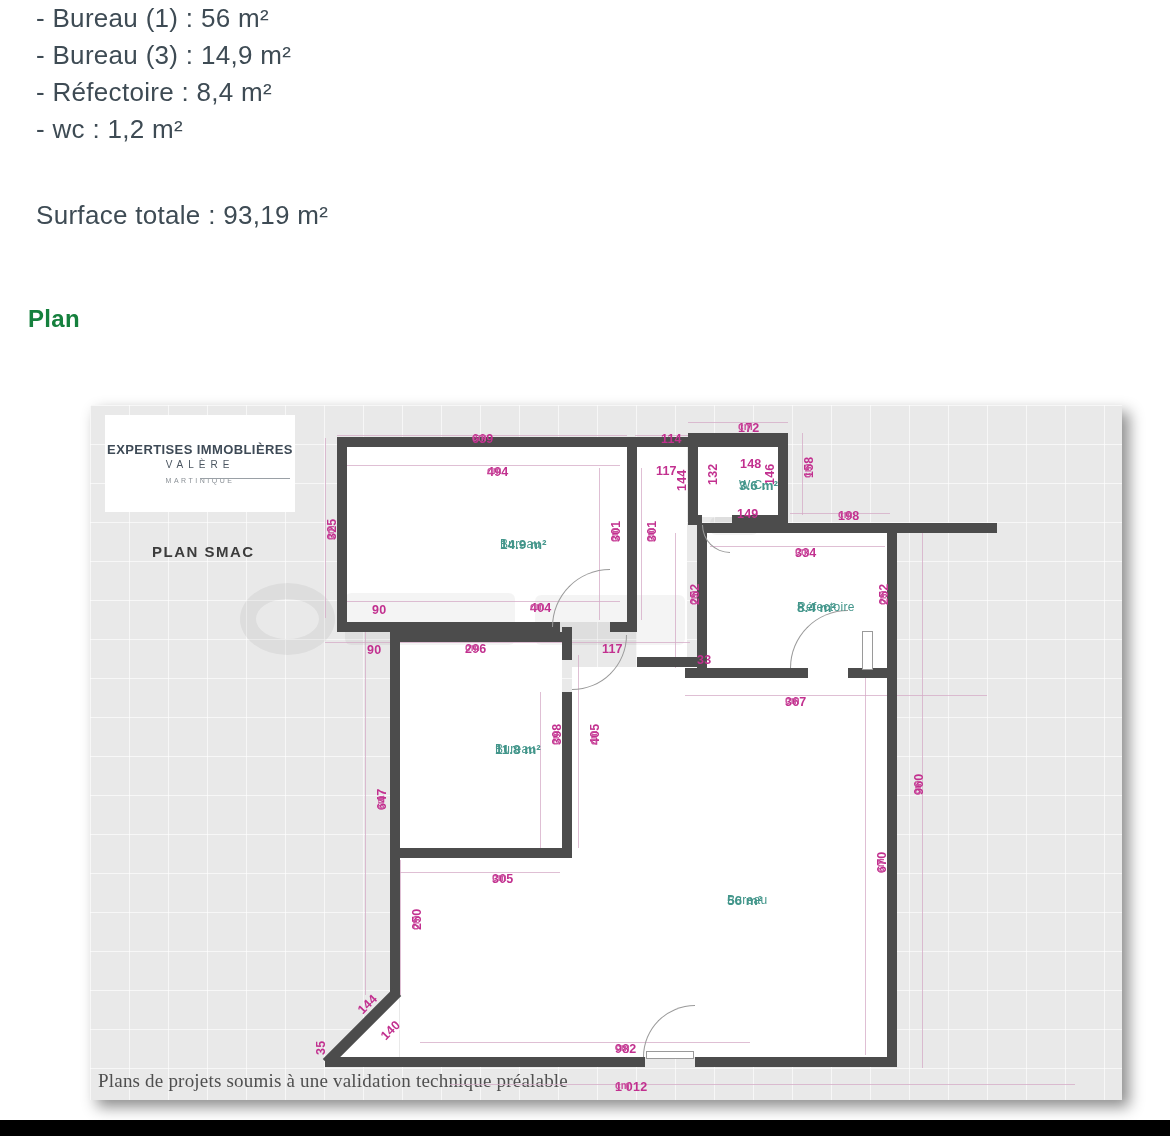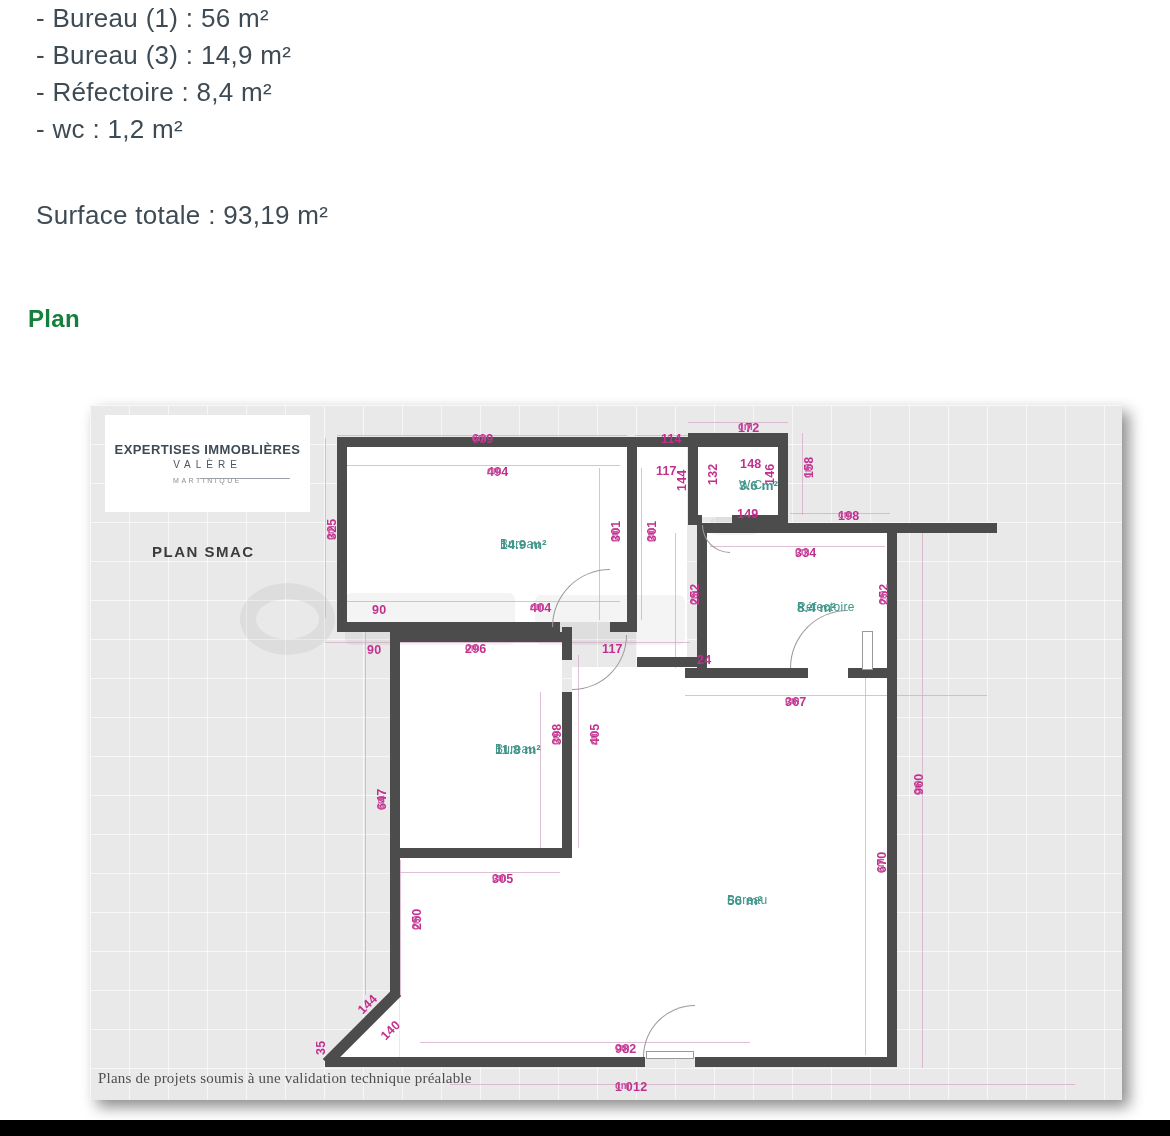--- a/index.html
+++ b/index.html
@@ -52,40 +52,40 @@
     color:#43968b;text-align:center;transform:translate(-50%,-50%);white-space:nowrap;
   }
   .room .rn{display:block;font-size:12px;letter-spacing:.3px;}
   .room .ra{display:block;font-size:13.5px;font-weight:bold;}
   .ceiling-note{
     font-size:6px;color:#8a8a8a;transform:translate(-50%,-50%);white-space:nowrap;
     letter-spacing:.5px;filter:blur(.4px);
   }
   
   .agency{
-    left:15px;top:10px;width:205px;height:97px;background:#ffffff;
+    left:15px;top:10px;width:190px;height:97px;background:#ffffff;
     text-align:center;padding-top:27px;
   }
   .agency .l1{position:static;display:block;font-size:13px;color:#3e4a56;letter-spacing:.4px;font-weight:600;}
   .agency .l2{position:static;display:block;font-size:10px;color:#4a5560;letter-spacing:5px;margin-top:2px;}
   .agency .rule{left:95px;top:63px;width:90px;height:1px;background:#9aa0a6;}
   .agency .l3{position:static;display:block;font-size:7px;color:#8a9096;letter-spacing:2.5px;margin-top:7px;}
   .plan-title{
     left:62px;top:138px;font-size:15px;font-weight:bold;color:#3c3c3c;
     letter-spacing:1.5px;white-space:nowrap;
   }
   
   .vendor{left:913px;top:8px;width:102px;height:74px;background:#ffffff;text-align:center;}
   .vendor svg{left:16px;top:3px;}
   .vendor .vname{left:0;top:22px;width:100%;font-size:11px;font-weight:bold;color:#1e4f8d;letter-spacing:.5px;}
   .vendor .vtag{left:0;top:36px;width:100%;font-size:5.5px;color:#3a8a3f;}
   .vendor .vred{left:34px;top:44px;width:34px;height:2px;background:#c04545;}
   .vendor .vurl{left:0;top:58px;width:100%;font-size:7.5px;color:#2c3744;text-decoration:underline;letter-spacing:.2px;}
   .footer-note{
-    left:8px;top:665px;font-family:"Liberation Serif", serif;font-size:15px;
+    left:8px;top:665px;font-family:"Liberation Serif", serif;font-size:19px;
     color:#4f4f4f;white-space:nowrap;letter-spacing:.2px;
   }
   .black-bar{position:absolute;left:0;top:1120px;width:1170px;height:16px;background:#000000;}
 </style>
 </head>
 <body>
 
 <div class="area-list" id="area-list">
     <div class="area-item">- Bureau (1) : 56 m²</div>
     <div class="area-item">- Bureau (3) : 14,9 m²</div>
@@ -261,21 +261,21 @@
     </div>
     <div class="dim" style="left: 598px; top: 200px; transform: translate(-50%, -50%) rotate(-90deg);">
       <span>252</span>
       <i>cm</i>
     </div>
     <div class="dim" style="left: 787px; top: 200px; transform: translate(-50%, -50%) rotate(-90deg);">
       <span>252</span>
       <i>cm</i>
     </div>
     <div class="dim" style="left: 607px; top: 248px; transform: translate(-50%, -50%);">
-      <span>24</span>
+      <span>33</span>
       <i></i>
     </div>
     <div class="dim" style="left: 695px; top: 290px; transform: translate(-50%, -50%);">
       <span>367</span>
       <i>cm</i>
     </div>
     <div class="dim" style="left: 460px; top: 340px; transform: translate(-50%, -50%) rotate(-90deg);">
       <span>398</span>
       <i>cm</i>
     </div>

